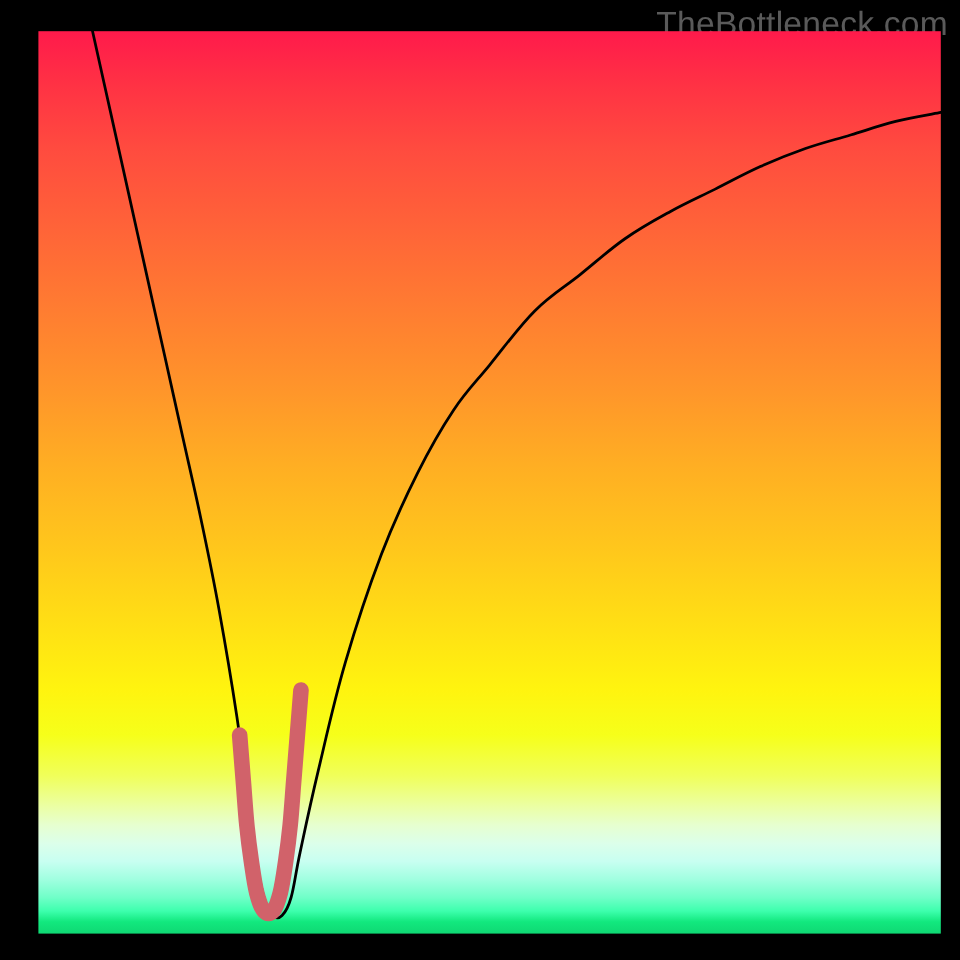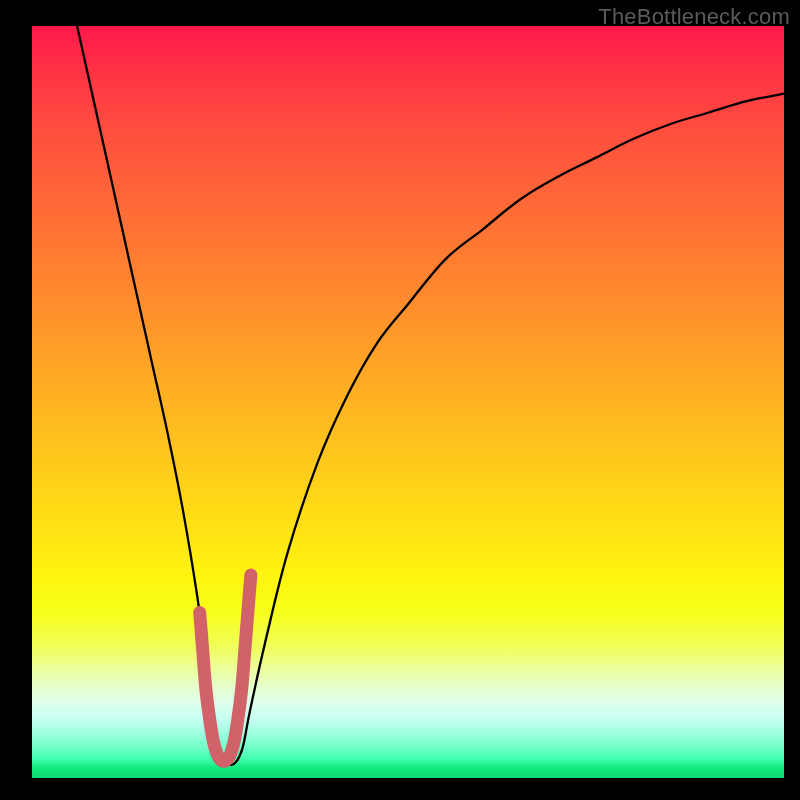--- a/index.html
+++ b/index.html
@@ -8,21 +8,21 @@
     position: absolute;
     left: 0; top: 0;
     width: 800px; height: 800px;
     background: #000;
   }
   .watermark {
     position: absolute;
     top: 4px;
     right: 10px;
     font-family: Arial, Helvetica, sans-serif;
-    font-size: 22px;
+    font-size: 28px;
     color: #5a5a5a;
     font-weight: 500;
     letter-spacing: 0.2px;
   }
   .plot {
     position: absolute;
     left: 32px;
     top: 26px;
     width: 752px;
     height: 752px;

